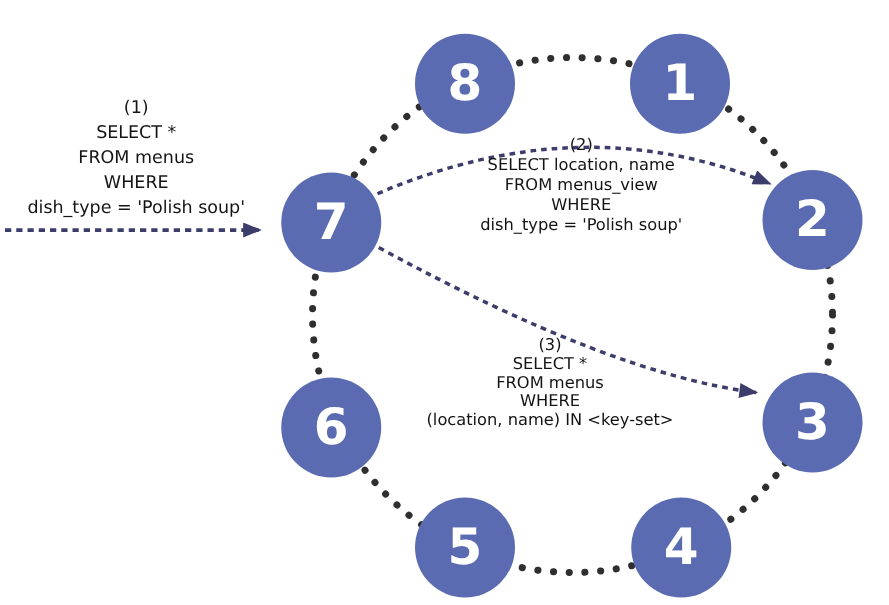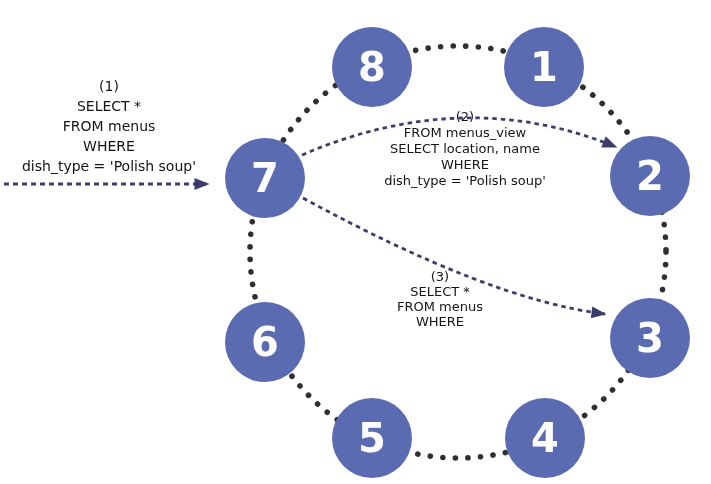--- a/index.html
+++ b/index.html
@@ -68,31 +68,32 @@
   <div class="query q1">
     <div>(1)</div>
     <div>SELECT *</div>
     <div>FROM menus</div>
     <div>WHERE</div>
     <div>dish_type = 'Polish soup'</div>
   </div>
 
   <div class="query q2">
     <div>(2)</div>
+    <div>SELECT location, name</div>
     <div>FROM menus_view</div>
-    <div>SELECT location, name</div>
     <div>WHERE</div>
     <div>dish_type = 'Polish soup'</div>
   </div>
 
   <div class="query q3">
     <div>(3)</div>
     <div>SELECT *</div>
     <div>FROM menus</div>
     <div>WHERE</div>
+    <div>(location, name) IN &lt;key-set&gt;</div>
   </div>
 
   <div class="node" style="left:504px;top:27px;">
     <span class="num">1</span>
   </div>
   <div class="node" style="left:610px;top:136px;">
     <span class="num">2</span>
   </div>
   <div class="node" style="left:610px;top:298px;">
     <span class="num">3</span>

